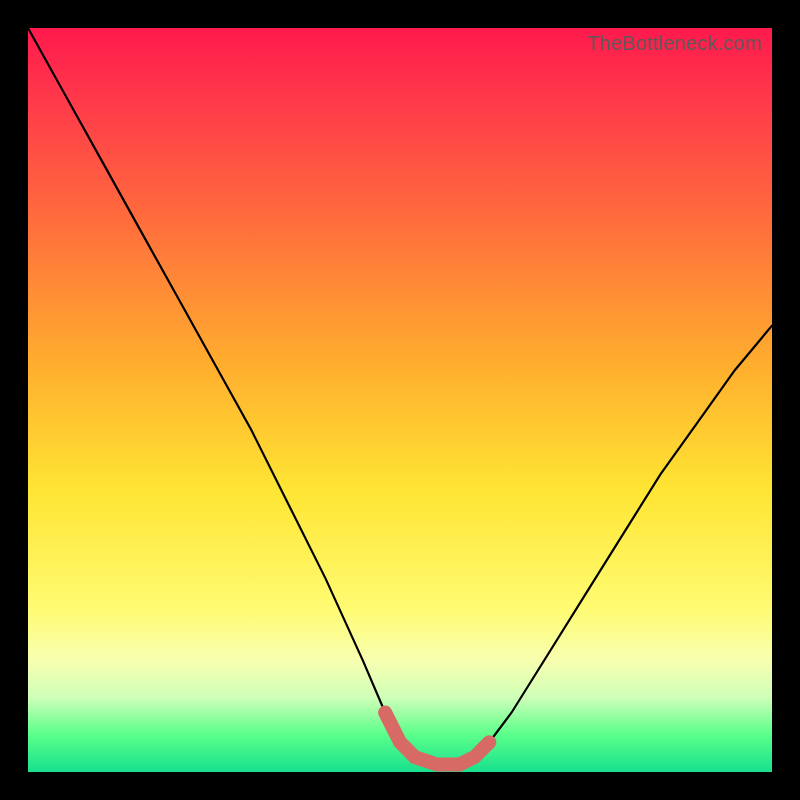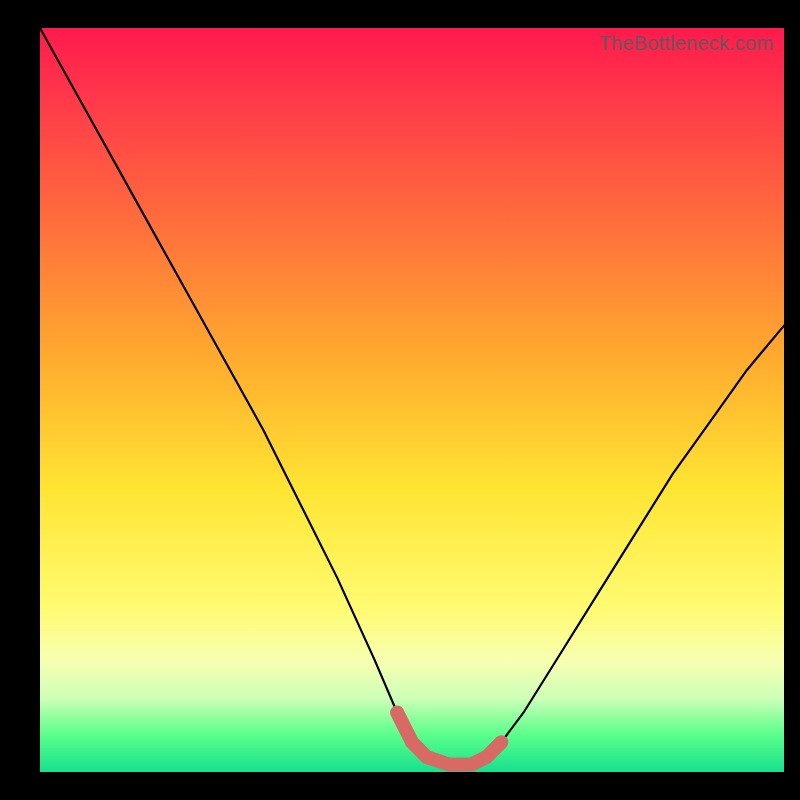--- a/index.html
+++ b/index.html
@@ -6,21 +6,21 @@
     margin: 0;
     padding: 0;
     width: 800px;
     height: 800px;
     background: #000;
     overflow: hidden;
     font-family: Arial, Helvetica, sans-serif;
   }
   .frame {
     position: absolute;
-    left: 12px;
+    left: 0;
     top: 0;
     width: 749px;
     height: 800px;
     background: #000;
   }
   .plot {
     position: absolute;
     left: 28px;
     top: 28px;
     width: 744px;

